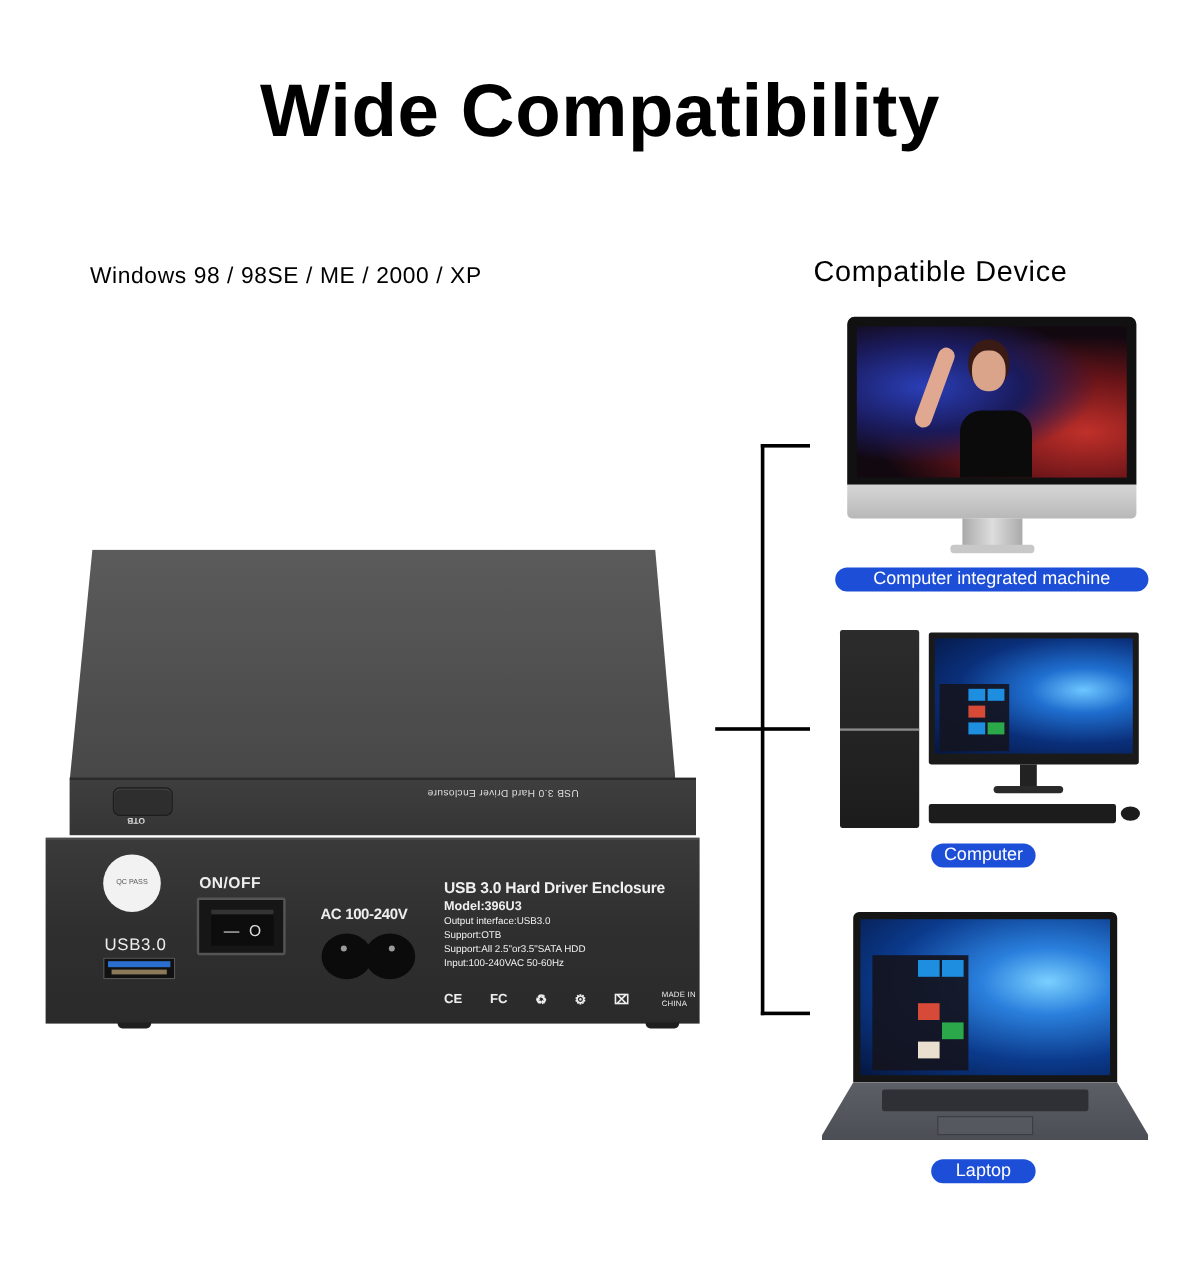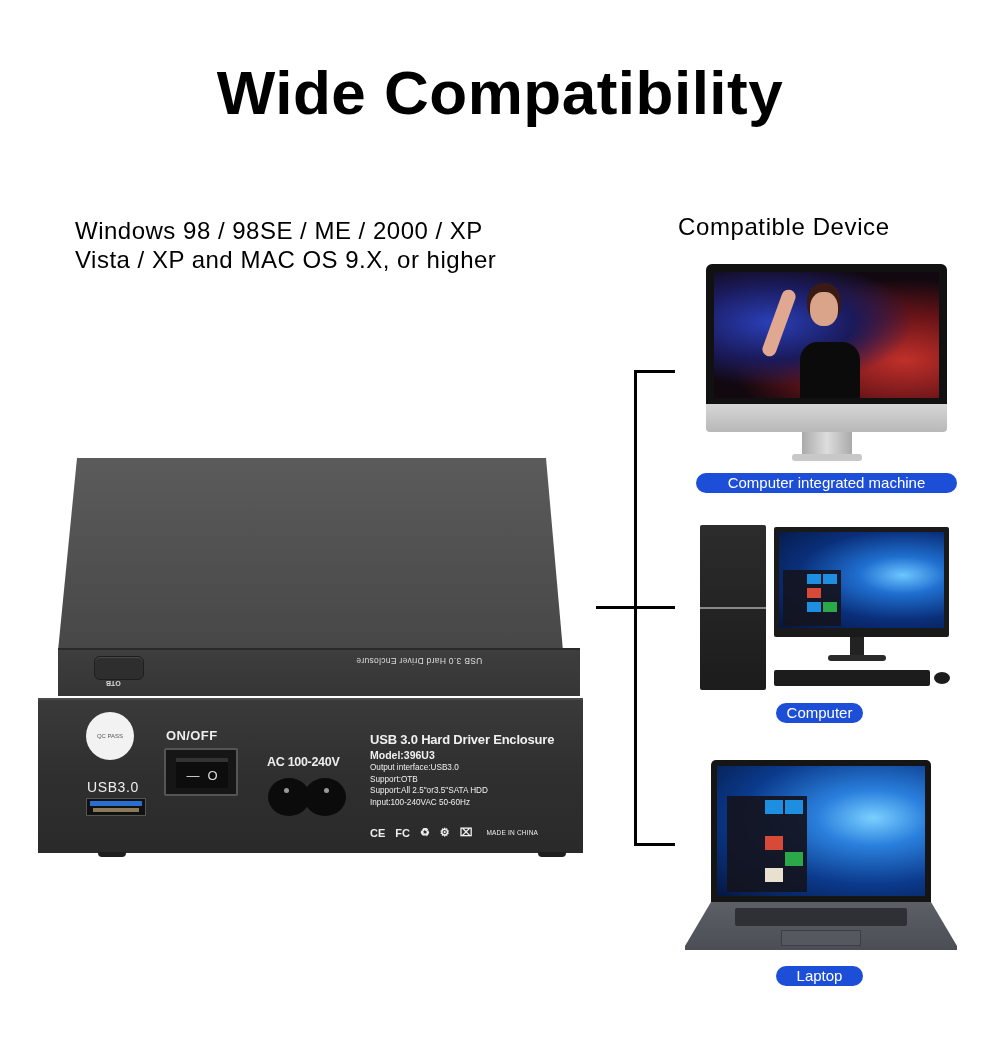--- a/index.html
+++ b/index.html
@@ -6,21 +6,21 @@
   html, body { width: 1000px; height: 1061px; background: #ffffff; overflow: hidden; }
   body { position: relative; font-family: "Liberation Sans", sans-serif; color: #000; }
 
   .title {
     position: absolute; left: 0; top: 55px; width: 1000px; text-align: center;
     font-size: 62px; font-weight: bold; letter-spacing: 0.5px; line-height: 76px;
   }
 
   .sys-block { position: absolute; left: 75px; top: 214px; }
   .sys-heading { font-size: 24px; letter-spacing: 0.6px; line-height: 32px; }
-  .sys-line { font-size: 24px; letter-spacing: 0.5px; line-height: 29px; margin-top: 2px; }
+  .sys-line { font-size: 19px; letter-spacing: 0.5px; line-height: 29px; margin-top: 2px; }
   .sys-line + .sys-line { margin-top: 0; }
 
   .dev-heading {
     position: absolute; left: 678px; top: 212px; font-size: 24px;
     letter-spacing: 0.6px; line-height: 30px;
   }
 
   
   .bracket-v { position: absolute; left: 634px; top: 370px; width: 3px; height: 476px; background: #000; }
   .bracket-h { position: absolute; height: 3px; background: #000; }
@@ -90,21 +90,21 @@
   .ac-socket {
     position: absolute; left: 230px; top: 78px; width: 78px; height: 38px;
   }
   .ac-socket .lobe { position: absolute; top: 0; width: 42px; height: 38px; background: #0b0b0b; border-radius: 50%; }
   .ac-socket .dot { position: absolute; top: 10px; width: 5px; height: 5px; border-radius: 50%; background: #9a9a9a; }
 
   .spec { position: absolute; left: 332px; top: 32px; color: #f0f0f0; }
   .spec-title { font-size: 13px; font-weight: bold; letter-spacing: -0.2px; line-height: 16px; }
   .spec-model { font-size: 10.5px; font-weight: bold; line-height: 14px; }
   .spec-line { font-size: 8.2px; line-height: 11.5px; }
-  .cert-row { position: absolute; left: 332px; top: 126px; display: flex; align-items: center; gap: 10px; color: #eee; }
+  .cert-row { position: absolute; left: 332px; top: 126px; display: flex; align-items: center; gap: 23px; color: #eee; }
   .cert-row .cert { font-size: 11px; font-weight: bold; }
   .cert-row .made { font-size: 6.5px; margin-left: 4px; letter-spacing: 0.2px; }
 
   
   .aio { position: absolute; left: 706px; top: 264px; width: 241px; height: 200px; }
   .aio-screen-frame { position: absolute; left: 0; top: 0; width: 241px; height: 140px; background: #111; border-radius: 6px 6px 0 0; }
   .aio-screen {
     position: absolute; left: 8px; top: 8px; width: 225px; height: 126px;
     background: radial-gradient(ellipse at 25% 40%, #2a3fb8 0%, #1a1a5a 35%, transparent 60%),
                 radial-gradient(ellipse at 85% 70%, #c0302a 0%, #6a1418 35%, transparent 65%),
@@ -147,21 +147,20 @@
   .lap-kbd { position: absolute; left: 50px; top: 148px; width: 172px; height: 18px; background: #2e3036; border-radius: 2px; }
   .lap-pad { position: absolute; left: 96px; top: 170px; width: 80px; height: 16px; background: #55585f; border: 1px solid #3c3e44; }
 </style>
 </head>
 <body>
 
 <h1 class="title">Wide Compatibility</h1>
 
 <div class="sys-block">
   <div class="sys-line">Windows 98 / 98SE /  ME / 2000 / XP</div>
-  <div class="sys-line">Vista / XP and MAC OS 9.X, or higher</div>
 </div>
 
 <div class="dev-heading">Compatible Device</div>
 
 <div class="bracket-v"></div>
 <div class="bracket-h" style="left:634px; top:370px; width:41px;"></div>
 <div class="bracket-h" style="left:596px; top:606px; width:79px;"></div>
 <div class="bracket-h" style="left:634px; top:843px; width:41px;"></div>
 
 <div class="enc">

